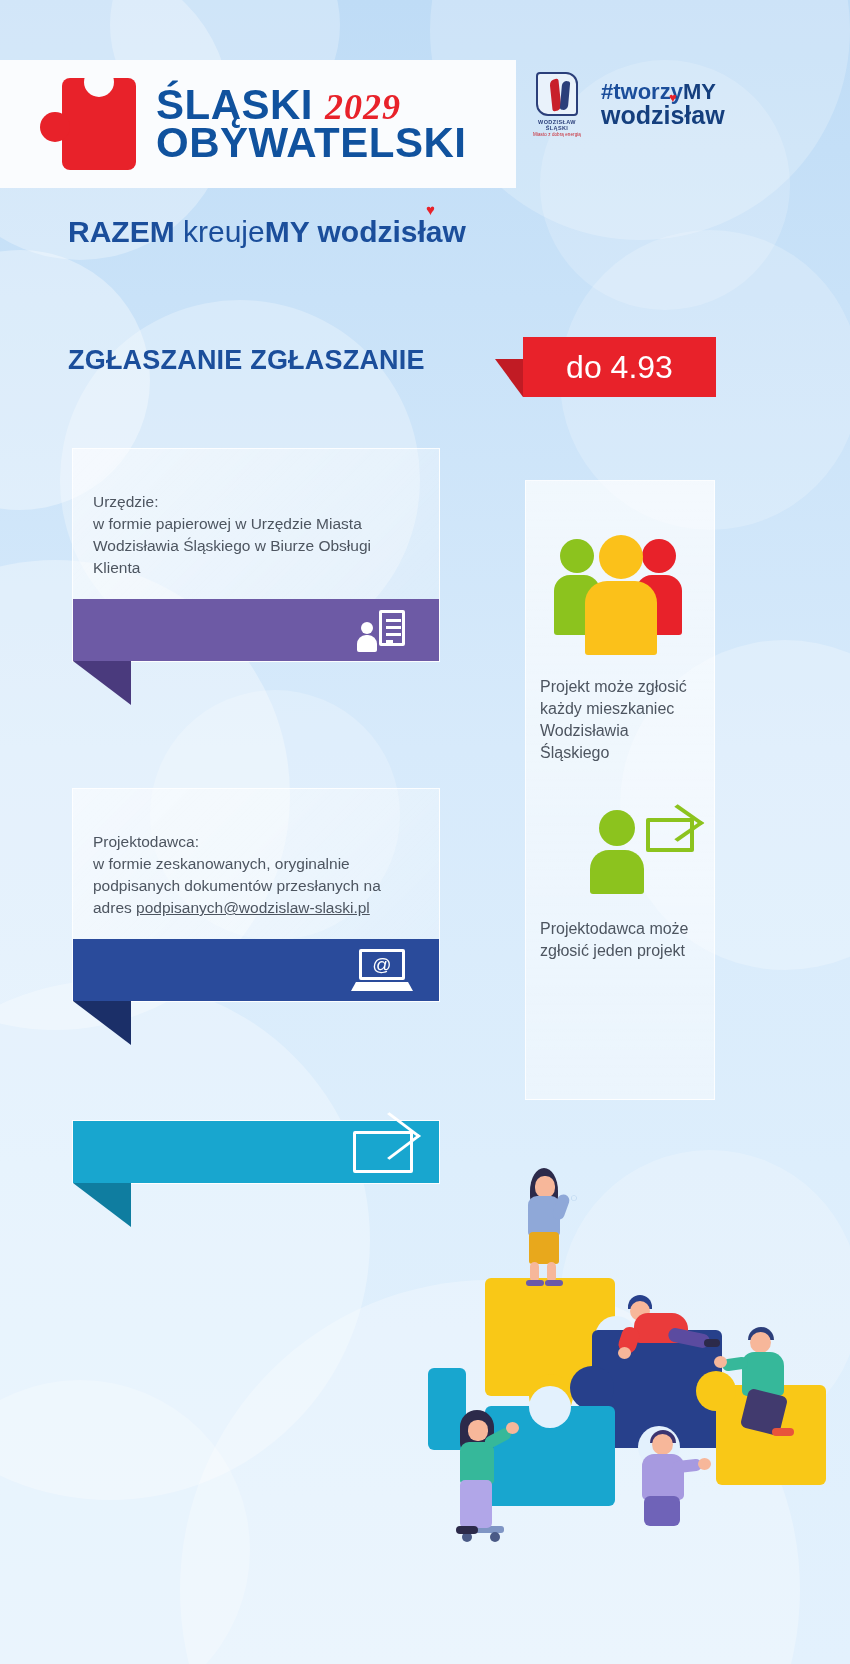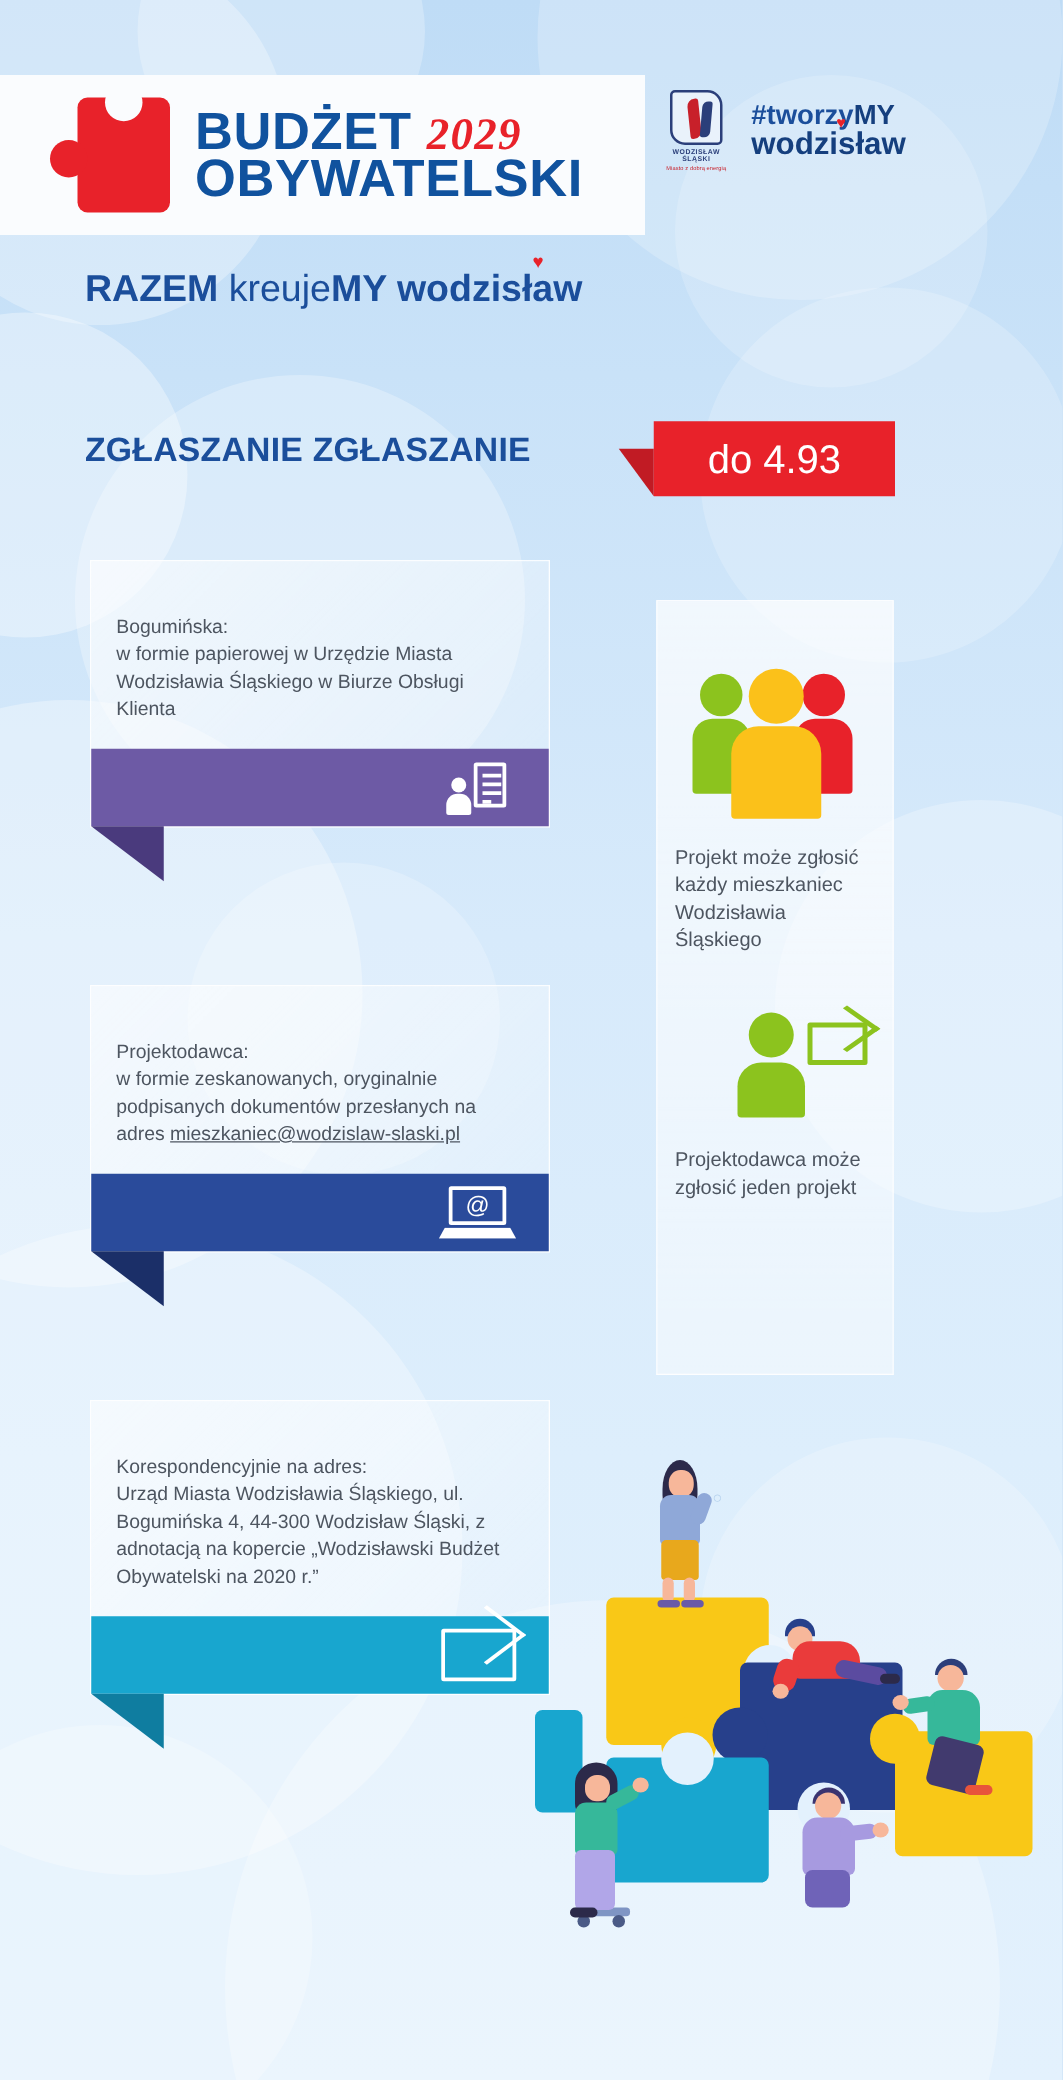--- a/index.html
+++ b/index.html
@@ -444,21 +444,21 @@
 <div class="header-band"></div>
 
 <div class="logo-row">
   <div class="puzzle-mark">
     <div class="puzzle-body"></div>
     <div class="puzzle-notch-top"></div>
     <div class="puzzle-knob-left"></div>
   </div>
   <div class="wordmark">
     <div class="wm-mid">
-      <span class="wm-budzet">BUDŻET</span>
+      <span class="wm-budzet">ŚLĄSKI</span>
       <span class="wm-year">2029</span>
     </div>
     <div class="wm-bot">OBYWATELSKI</div>
   </div>
 </div>
 
 <div class="brand-right">
   <div class="city-crest">
     <div class="crest-mark"></div>
     <div class="crest-name">WODZISŁAW ŚLĄSKI</div>
@@ -478,57 +478,53 @@
 </div>
 
 <div class="section-title">ZGŁASZANIE ZGŁASZANIE</div>
 <div class="deadline-flag">
   <div class="tail"></div>
   <div class="body">do 4.93</div>
 </div>
 
 <div class="card card1">
   <div class="card-text">
-    <span class="em">Bogumińska:</span>
+    <span class="em">Urzędzie:</span>
     <span>w formie papierowej w Urzędzie Miasta Wodzisławia Śląskiego w Biurze Obsługi Klienta</span>
   </div>
   <div class="bar">
     <div class="notch"></div>
     <div class="ico-person-doc">
       <div class="head"></div>
         <div class="torso"></div>
       <div class="doc">
           <i></i>
           <i></i>
           <i></i>
           <i></i>
         </div>
     </div>
   </div>
 </div>
 
 <div class="card card2">
   <div class="card-text">
     <span class="em">Projektodawca:</span>
-    <span>w formie zeskanowanych, oryginalnie podpisanych dokumentów przesłanych na adres </span><span class="mail-link">mieszkaniec@wodzislaw-slaski.pl</span>
+    <span>w formie zeskanowanych, oryginalnie podpisanych dokumentów przesłanych na adres </span><span class="mail-link">podpisanych@wodzislaw-slaski.pl</span>
   </div>
   <div class="bar">
     <div class="notch"></div>
     <div class="ico-laptop">
       <div class="screen">@</div>
       <div class="base"></div>
     </div>
   </div>
 </div>
 
 <div class="card card3">
-  <div class="card-text">
-    <span class="em">Korespondencyjnie na adres:</span>
-    <span>Urząd Miasta Wodzisławia Śląskiego, ul. Bogumińska 4, 44-300 Wodzisław Śląski, z adnotacją na kopercie „Wodzisławski Budżet Obywatelski na 2020 r.”</span>
-  </div>
   <div class="bar">
     <div class="notch"></div>
     <div class="ico-envelope"></div>
   </div>
 </div>
 
 <div class="info-panel">
   <div class="group-icon">
     <div class="gi gi-green">
         <span class="h"></span>

